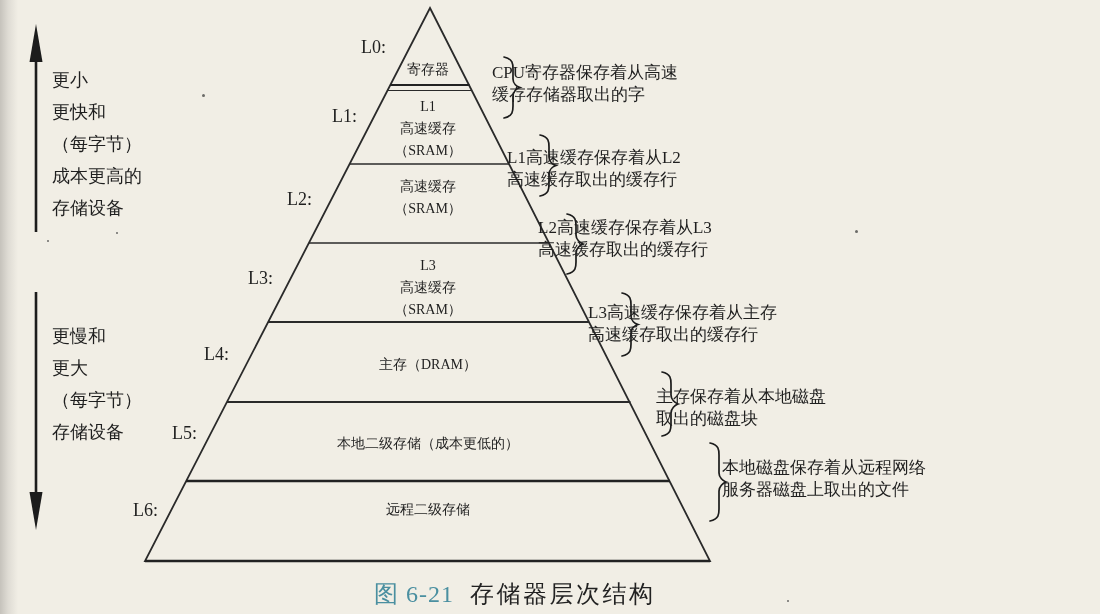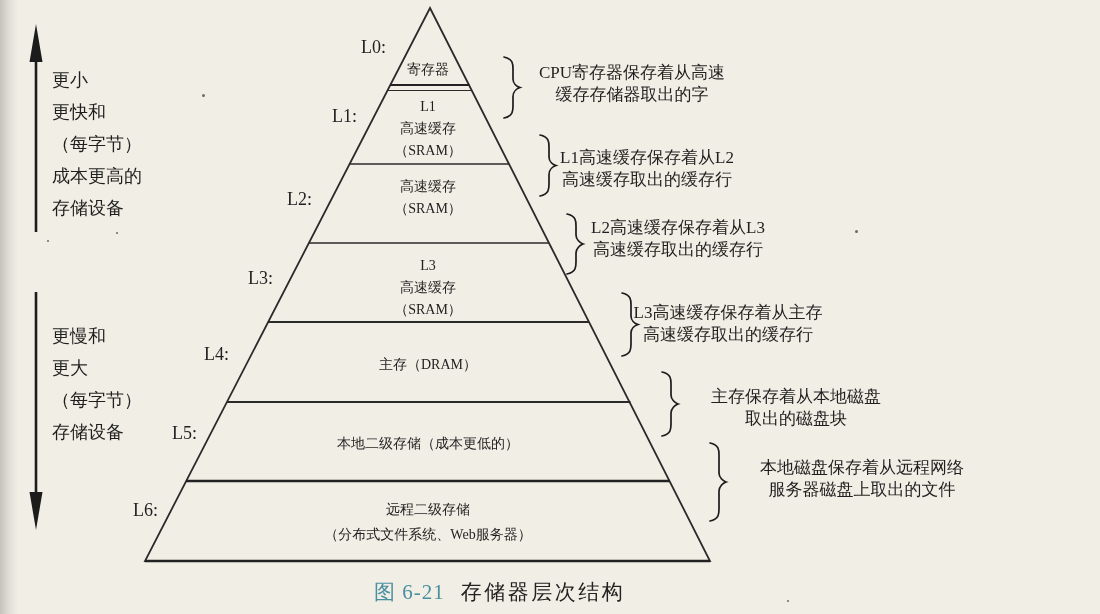--- a/index.html
+++ b/index.html
@@ -15,23 +15,23 @@
     opacity:.75;pointer-events:none;
   }
   svg{position:absolute;left:0;top:0;}
   .txt{position:absolute;white-space:nowrap;}
   .lvl-label{font-size:18px;text-align:right;width:70px;line-height:22px;}
   .lvl-text{width:320px;text-align:center;font-size:14px;line-height:22px;}
   .lvl-text div{line-height:22px;}
   .lvl-text.wide{width:400px;}
   .lvl-text.wide div{line-height:25px;}
   .side-block{font-size:18px;line-height:32px;}
-  .ann{width:280px;text-align:center;font-size:17px;line-height:22px;}
+  .ann{width:280px;font-size:17px;line-height:22px;}
   .ann div{line-height:22px;}
-  .caption{font-size:21px;letter-spacing:1px;}
+  .caption{font-size:24px;letter-spacing:1px;}
   .caption .num{color:#4a8fa0;margin-right:16px;}
   .caption .ttl{color:#222;letter-spacing:2.5px;}
   .speck{position:absolute;background:#4a4a48;border-radius:50%;opacity:.8;}
 </style>
 </head>
 <body>
 
 <div class="scan-edge"></div>
 
 <svg width="1100" height="614" viewBox="0 0 1100 614">
@@ -105,21 +105,20 @@
   <div>（SRAM）</div>
 </div>
 <div class="txt lvl-text" style="left:268px;top:354px;">
   <div>主存（DRAM）</div>
 </div>
 <div class="txt lvl-text" style="left:268px;top:433px;">
   <div>本地二级存储（成本更低的）</div>
 </div>
 <div class="txt lvl-text wide" style="left:228px;top:497px;">
   <div>远程二级存储</div>
-  <div>（分布式文件系统、Web服务器）</div>
 </div>
 
 <div class="txt ann" style="left:492px;top:62px;">
   <div>CPU寄存器保存着从高速</div>
   <div>缓存存储器取出的字</div>
 </div>
 <div class="txt ann" style="left:507px;top:147px;">
   <div>L1高速缓存保存着从L2</div>
   <div>高速缓存取出的缓存行</div>
 </div>

